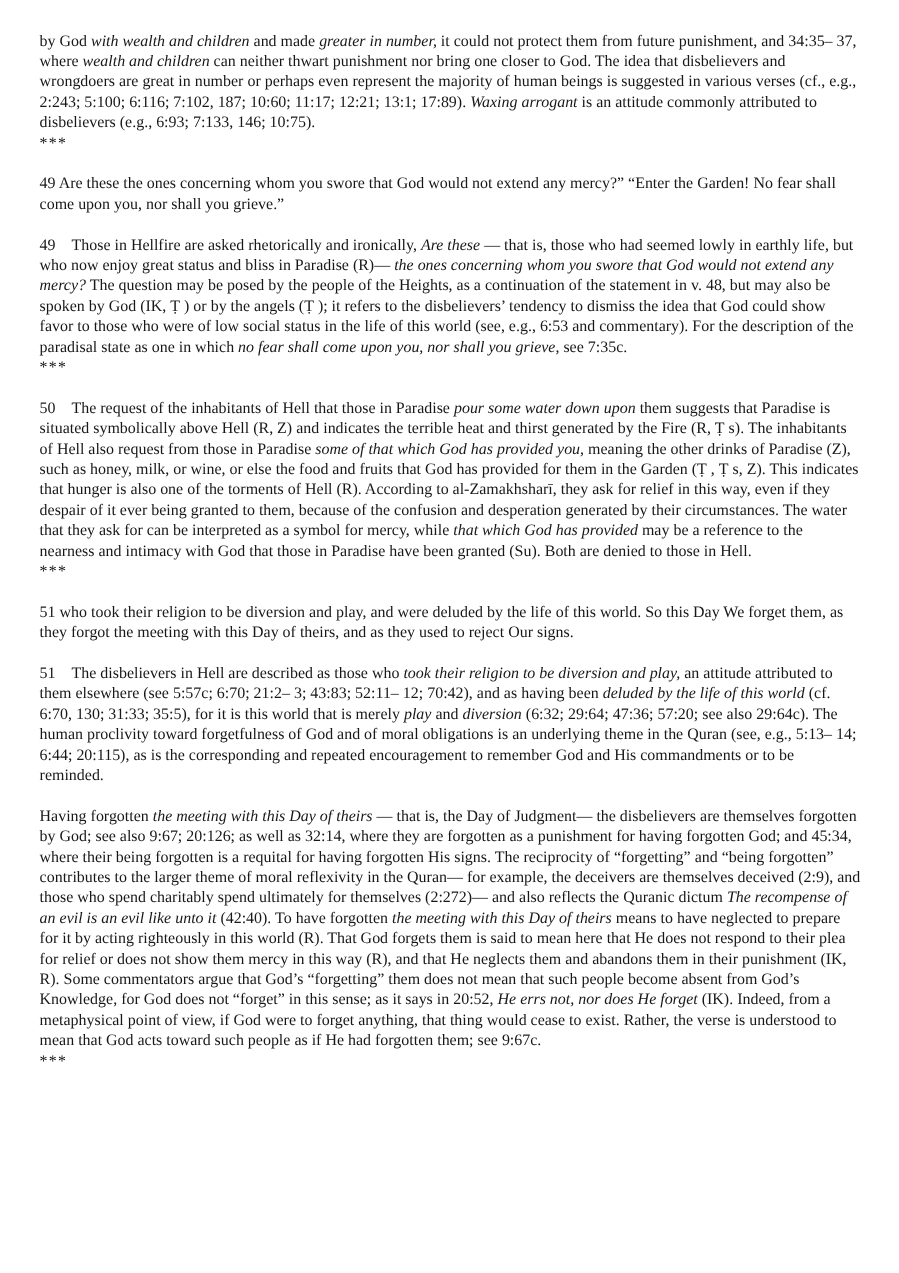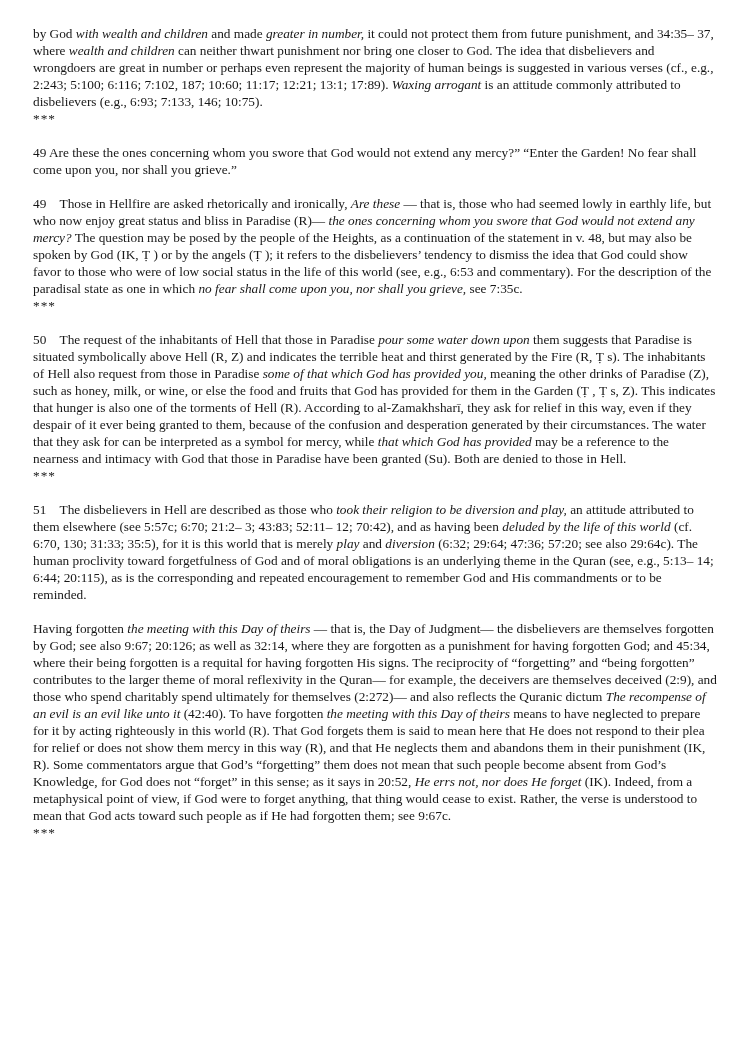--- a/index.html
+++ b/index.html
@@ -42,17 +42,18 @@
 
 <div class="page">
   <div>
       <p class="block body"><span>by God </span><em>with wealth and children</em><span> and made </span><em>greater in number,</em><span> it could not protect them from future punishment, and 34:35– 37, where </span><em>wealth and children</em><span> can neither thwart punishment nor bring one closer to God. The idea that disbelievers and wrongdoers are great in number or perhaps even represent the majority of human beings is suggested in various verses (cf., e.g., 2:243; 5:100; 6:116; 7:102, 187; 10:60; 11:17; 12:21; 13:1; 17:89). </span><em>Waxing arrogant</em><span> is an attitude commonly attributed to disbelievers (e.g., 6:93; 7:133, 146; 10:75).</span></p>
       <p class="block separator">***</p>
       <p class="block verse"><span>49 Are these the ones concerning whom you swore that God would not extend any mercy?” “Enter the Garden! No fear shall come upon you, nor shall you grieve.”</span></p>
       <p class="block commentary"><span>49 Those in Hellfire are asked rhetorically and ironically, </span><em>Are these</em><span> — that is, those who had seemed lowly in earthly life, but who now enjoy great status and bliss in Paradise (R)— </span><em>the ones concerning whom you swore that God would not extend any mercy?</em><span> The question may be posed by the people of the Heights, as a continuation of the statement in v. 48, but may also be spoken by God (IK, Ṭ ) or by the angels (Ṭ ); it refers to the disbelievers’ tendency to dismiss the idea that God could show favor to those who were of low social status in the life of this world (see, e.g., 6:53 and commentary). For the description of the paradisal state as one in which </span><em>no fear shall come upon you, nor shall you grieve,</em><span> see 7:35c.</span></p>
       <p class="block separator">***</p>
       <p class="block commentary"><span>50 The request of the inhabitants of Hell that those in Paradise </span><em>pour some water down upon</em><span> them suggests that Paradise is situated symbolically above Hell (R, Z) and indicates the terrible heat and thirst generated by the Fire (R, Ṭ s). The inhabitants of Hell also request from those in Paradise </span><em>some of that which God has provided you,</em><span> meaning the other drinks of Paradise (Z), such as honey, milk, or wine, or else the food and fruits that God has provided for them in the Garden (Ṭ , Ṭ s, Z). This indicates that hunger is also one of the torments of Hell (R). According to al-Zamakhsharī, they ask for relief in this way, even if they despair of it ever being granted to them, because of the confusion and desperation generated by their circumstances. The water that they ask for can be interpreted as a symbol for mercy, while </span><em>that which God has provided</em><span> may be a reference to the nearness and intimacy with God that those in Paradise have been granted (Su). Both are denied to those in Hell.</span></p>
       <p class="block separator">***</p>
+      <p class="block verse"><span>51 who took their religion to be diversion and play, and were deluded by the life of this world. So this Day We forget them, as they forgot the meeting with this Day of theirs, and as they used to reject Our signs.</span></p>
       <p class="block commentary"><span>51 The disbelievers in Hell are described as those who </span><em>took their religion to be diversion and play,</em><span> an attitude attributed to them elsewhere (see 5:57c; 6:70; 21:2– 3; 43:83; 52:11– 12; 70:42), and as having been </span><em>deluded by the life of this world</em><span> (cf. 6:70, 130; 31:33; 35:5), for it is this world that is merely </span><em>play</em><span> and </span><em>diversion</em><span> (6:32; 29:64; 47:36; 57:20; see also 29:64c). The human proclivity toward forgetfulness of God and of moral obligations is an underlying theme in the Quran (see, e.g., 5:13– 14; 6:44; 20:115), as is the corresponding and repeated encouragement to remember God and His commandments or to be reminded.</span></p>
       <p class="block body"><span>Having forgotten </span><em>the meeting with this Day of theirs</em><span> — that is, the Day of Judgment— the disbelievers are themselves forgotten by God; see also 9:67; 20:126; as well as 32:14, where they are forgotten as a punishment for having forgotten God; and 45:34, where their being forgotten is a requital for having forgotten His signs. The reciprocity of “forgetting” and “being forgotten” contributes to the larger theme of moral reflexivity in the Quran— for example, the deceivers are themselves deceived (2:9), and those who spend charitably spend ultimately for themselves (2:272)— and also reflects the Quranic dictum </span><em>The recompense of an evil is an evil like unto it</em><span> (42:40). To have forgotten </span><em>the meeting with this Day of theirs</em><span> means to have neglected to prepare for it by acting righteously in this world (R). That God forgets them is said to mean here that He does not respond to their plea for relief or does not show them mercy in this way (R), and that He neglects them and abandons them in their punishment (IK, R). Some commentators argue that God’s “forgetting” them does not mean that such people become absent from God’s Knowledge, for God does not “forget” in this sense; as it says in 20:52, </span><em>He errs not, nor does He forget</em><span> (IK). Indeed, from a metaphysical point of view, if God were to forget anything, that thing would cease to exist. Rather, the verse is understood to mean that God acts toward such people as if He had forgotten them; see 9:67c.</span></p>
       <p class="block separator">***</p>
     </div>
 </div>
 
 </body></html>

